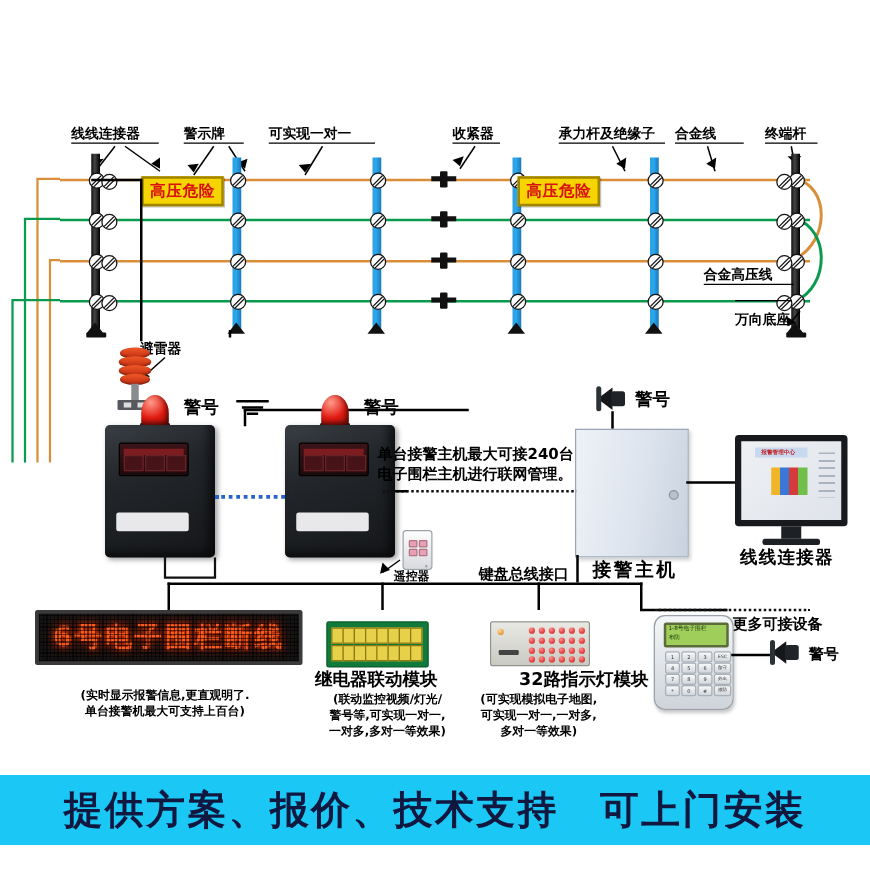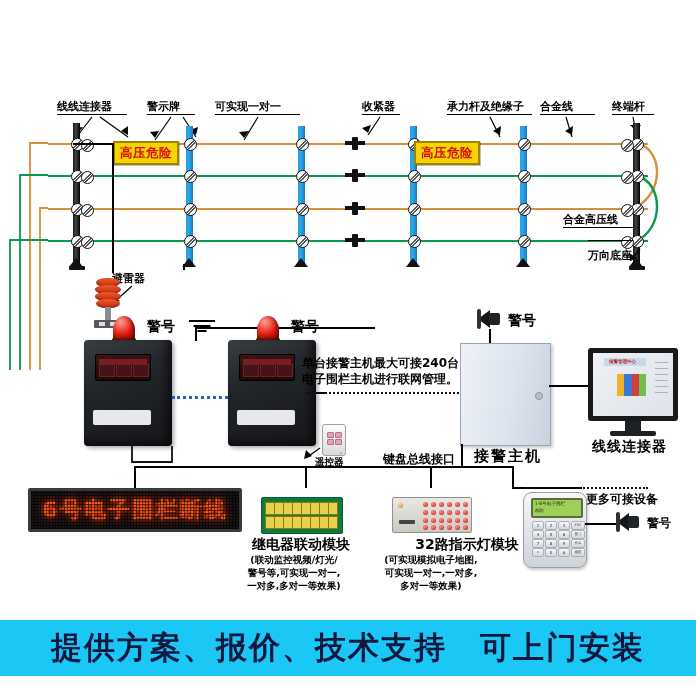--- a/index.html
+++ b/index.html
@@ -397,41 +397,43 @@
   <div class="lbl" style="left:383px;top:452px;font-size:12px;">键盘总线接口</div>
   <div class="blackline" style="left:134px;top:466px;width:2px;height:22px;"></div>
   <div class="blackline" style="left:305px;top:466px;width:2px;height:22px;"></div>
   <div class="blackline" style="left:430px;top:466px;width:2px;height:22px;"></div>
   <div class="blackline" style="left:512px;top:466px;width:2px;height:22px;"></div>
   <div class="blackline" style="left:512px;top:487px;width:70px;height:2px;"></div>
 
   <div class="ledboard" style="left:28px;top:488px;width:208px;height:38px;">
     <div class="t">6号电子围栏断线</div>
   </div>
+  <div class="lbl center small" style="left:20px;top:551px;width:224px;white-space:pre-line;line-height:1.35;">(实时显示报警信息,更直观明了.
+单台接警机最大可支持上百台)</div>
 
   <div class="pcb" style="left:261px;top:497px;width:80px;height:35px;">
     <div class="term" style="left:3px;top:4px;width:8px;height:11px;"></div>
     <div class="term" style="left:12px;top:4px;width:8px;height:11px;"></div>
     <div class="term" style="left:21px;top:4px;width:8px;height:11px;"></div>
     <div class="term" style="left:30px;top:4px;width:8px;height:11px;"></div>
     <div class="term" style="left:39px;top:4px;width:8px;height:11px;"></div>
     <div class="term" style="left:48px;top:4px;width:8px;height:11px;"></div>
     <div class="term" style="left:57px;top:4px;width:8px;height:11px;"></div>
     <div class="term" style="left:66px;top:4px;width:8px;height:11px;"></div>
     <div class="term" style="left:3px;top:18px;width:8px;height:11px;"></div>
     <div class="term" style="left:12px;top:18px;width:8px;height:11px;"></div>
     <div class="term" style="left:21px;top:18px;width:8px;height:11px;"></div>
     <div class="term" style="left:30px;top:18px;width:8px;height:11px;"></div>
     <div class="term" style="left:39px;top:18px;width:8px;height:11px;"></div>
     <div class="term" style="left:48px;top:18px;width:8px;height:11px;"></div>
     <div class="term" style="left:57px;top:18px;width:8px;height:11px;"></div>
     <div class="term" style="left:66px;top:18px;width:8px;height:11px;"></div>
   </div>
   <div class="lbl center" style="left:248px;top:536px;width:106px;font-size:14px;">继电器联动模块</div>
-  <div class="lbl center small" style="left:234px;top:554px;width:120px;white-space:pre-line;line-height:1.35;">(联动监控视频/灯光/
+  <div class="lbl center small" style="left:250px;top:554px;width:120px;white-space:pre-line;line-height:1.35;">(联动监控视频/灯光/
 警号等,可实现一对一,
 一对多,多对一等效果)</div>
 
   <div class="mod32" style="left:392px;top:497px;width:78px;height:34px;">
     <div class="slot" style="left:6px;top:22px;width:16px;height:4px;"></div>
     <div class="led" style="left:5px;top:5px;background:radial-gradient(circle at 35% 30%,#ffd89a,#e07a10);"></div>
     <div class="led" style="left:30px;top:4px;"></div>
       <div class="led" style="left:38px;top:4px;"></div>
     <div class="led" style="left:46px;top:4px;"></div>
       <div class="led" style="left:54px;top:4px;"></div>

